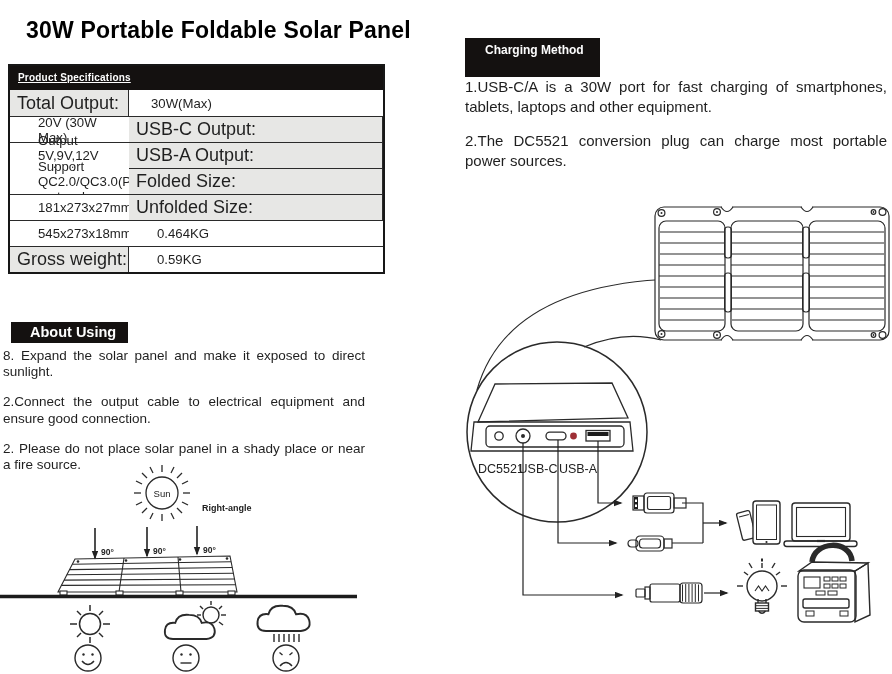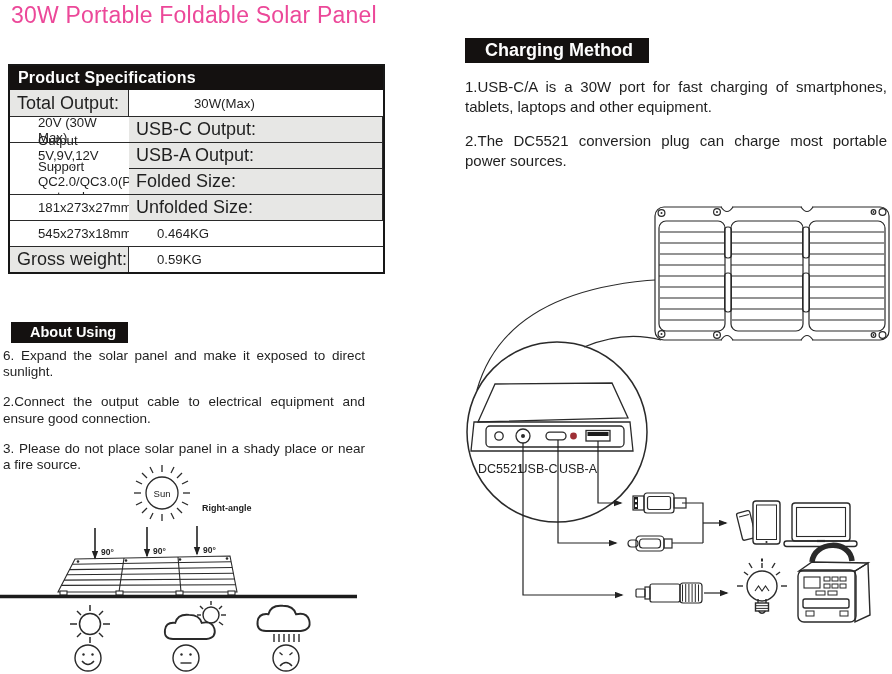--- a/index.html
+++ b/index.html
@@ -1,37 +1,37 @@
 <!DOCTYPE html>
 <html><head>
 <meta charset="utf-8">
 <style>
   html,body{margin:0;padding:0;background:#ffffff;}
   .page{
     position:relative;width:892px;height:674px;background:#fff;overflow:hidden;
     font-family:"Liberation Sans","DejaVu Sans",sans-serif;color:#1f1f1f;
   }
   .page-title{
-    position:absolute;left:10px;top:1px;margin:1px;font-size:23px;font-weight:400;
-    letter-spacing:.2px;color:#ec4899;
+    position:absolute;left:10px;top:1px;margin:16px;font-size:23px;font-weight:700;
+    letter-spacing:.2px;color:#000000;
   }
   
   .spec-wrap{position:absolute;left:8px;top:64px;width:377px;border:2px solid #171717;box-sizing:border-box;background:#fff;}
   .bar{background:#141110;color:#fdfdfd;font-weight:bold;}
-  .spec-bar{height:24px;line-height:24px;padding-left:8px;font-size:16px;letter-spacing:.2px;}
+  .spec-bar{height:24px;line-height:24px;padding-left:8px;font-size:10px;letter-spacing:.2px;text-decoration:underline;}
   .spec-table{display:grid;grid-template-columns:119px 1fr;grid-auto-rows:26px;}
   .sl,.sv{box-sizing:border-box;display:flex;align-items:center;font-size:18px;border-top:1px solid #2a2a2a;}
   .sl{background:#e7e7e5;padding-left:7px;border-right:1px solid #2a2a2a;}
   .sv{padding-left:28px;font-size:13.2px;background:#fff;}
-  .sv.first{padding-left:22px;margin-left:43px;}
+  .sv.first{padding-left:22px;}
   .mergetop{border-top:none;}
   
   .about-bar{position:absolute;left:11px;top:322px;height:21px;line-height:21px;padding:0 12px 0 19px;font-size:14.5px;}
   .about-text{position:absolute;left:3px;top:348px;width:362px;}
-  .charging-bar{position:absolute;left:465px;top:38px;height:25px;line-height:25px;padding:0 16px 0 20px;font-size:18px;}
+  .charging-bar{position:absolute;left:465px;top:38px;height:39px;line-height:25px;padding:0 16px 0 20px;font-size:12px;}
   .charging-text{position:absolute;left:465px;top:77px;width:422px;}
   .para{margin:0 0 14px 0;text-align:justify;}
   .about-text .para{font-size:13.5px;line-height:1.2;}
   .charging-text .para{font-size:15px;line-height:1.3;margin-bottom:15px;}
   
   .diagram{position:absolute;}
   .diagram text{font-family:"Liberation Sans","DejaVu Sans",sans-serif;fill:#222;}
   #left-diagram{left:0;top:455px;}
   #right-diagram{left:440px;top:170px;}
 </style>
@@ -57,23 +57,23 @@
       <div class="sl">Unfolded Size:</div>
       <div class="sv">545x273x18mm</div>
       <div class="sv">0.464KG</div>
       <div class="sl">Gross weight:</div>
       <div class="sv">0.59KG</div>
     </div>
   </div>
 
   <div class="bar about-bar">About Using</div>
   <div class="about-text">
-    <p class="para">6. Expand the solar panel and make it exposed to direct sunlight.</p>
+    <p class="para">8. Expand the solar panel and make it exposed to direct sunlight.</p>
     <p class="para">2.Connect the output cable to electrical equipment and ensure good connection.</p>
-    <p class="para">3. Please do not place solar panel in a shady place or near a fire source.</p>
+    <p class="para">2. Please do not place solar panel in a shady place or near a fire source.</p>
   </div>
 
   <div class="bar charging-bar">Charging Method</div>
   <div class="charging-text">
     <p class="para">1.USB-C/A is a 30W port for fast charging of smartphones, tablets, laptops and other equipment.</p>
     <p class="para">2.The DC5521 conversion plug can charge most portable power sources.</p>
   </div>
 
   <svg id="left-diagram" class="diagram" width="460" height="219" viewBox="0 0 460 219">
     <defs>

